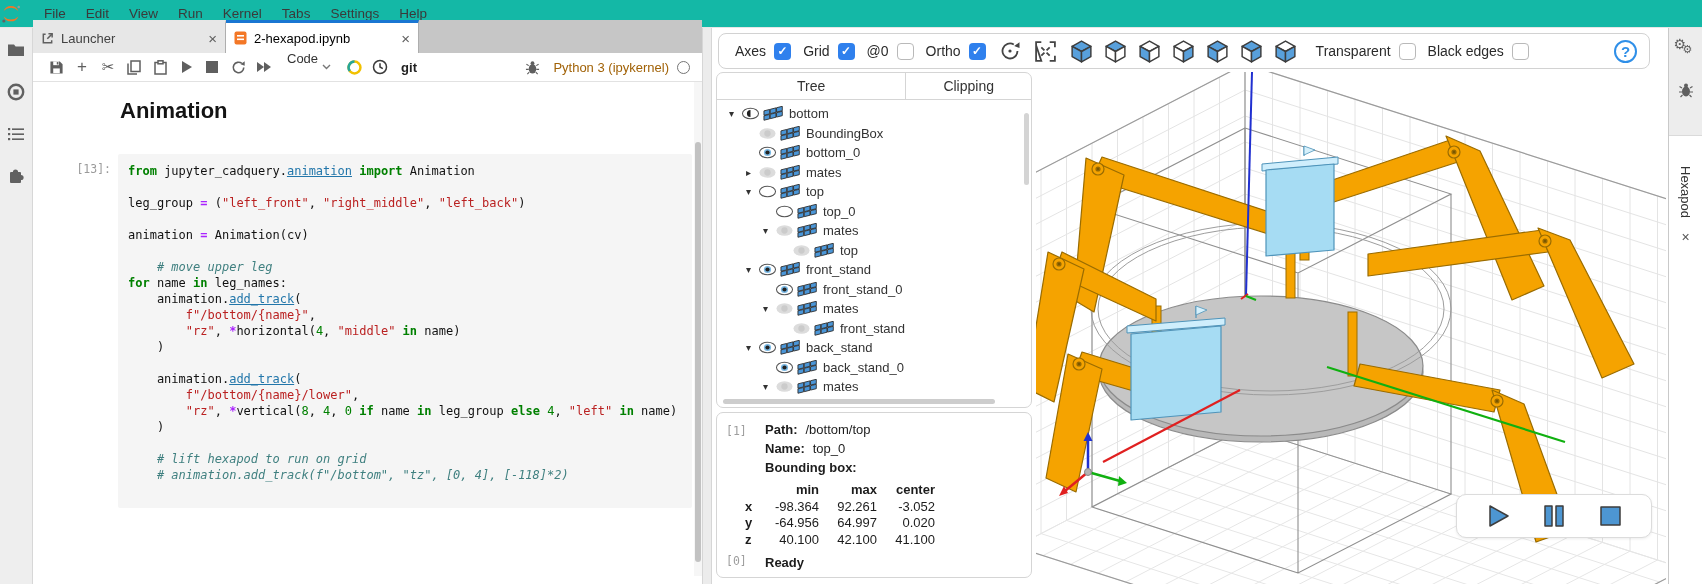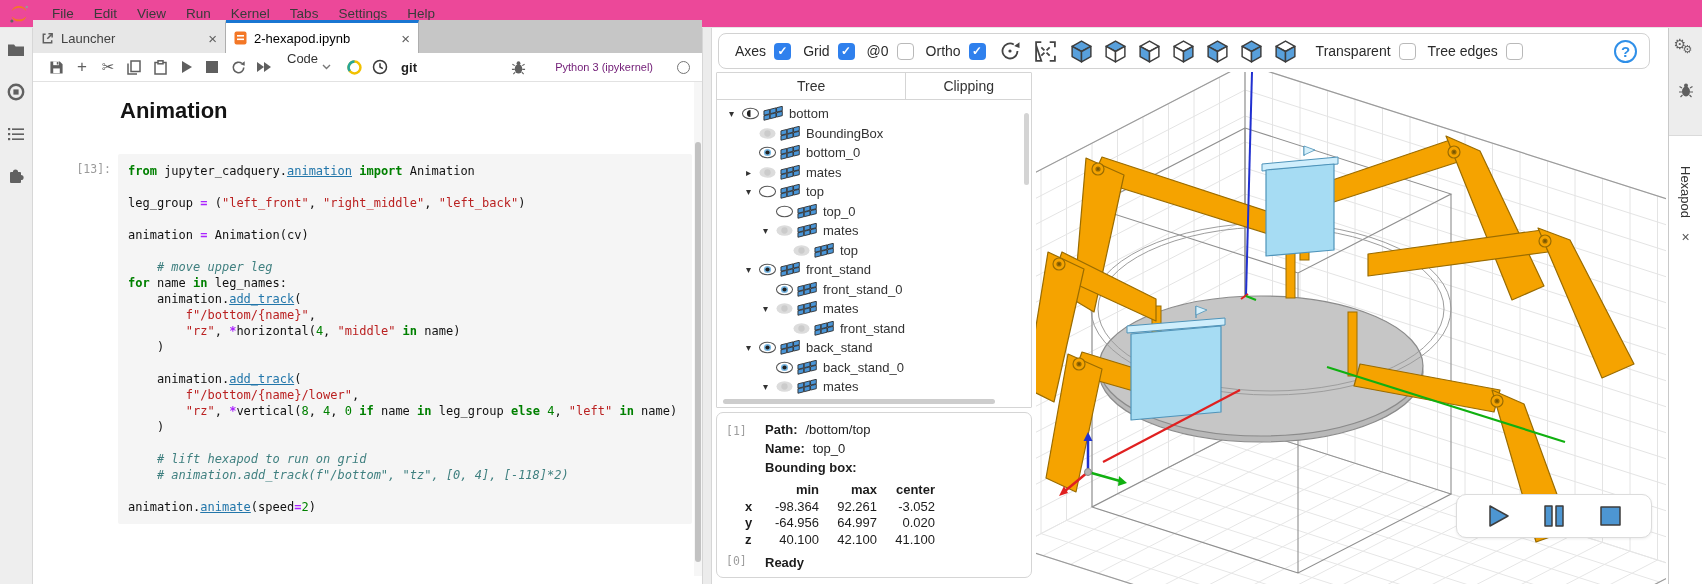--- a/index.html
+++ b/index.html
@@ -6,21 +6,21 @@
     --accent:#1976d2; --check-blue:#2f80ed; --leg:#f5a300; --leg-edge:#9a6c00;
     --plate:#c3c3c3; --stand:#a6dcf3; --stand-edge:#4f94ba;
     --ax-x:#e02020; --ax-y:#10b010; --ax-z:#2030d0; --media:#4d96d2;
   }
   *{box-sizing:border-box}
   html,body{margin:0;padding:0}
   body{width:1702px;height:584px;font-family:"Liberation Sans",sans-serif;background:#fff;overflow:hidden}
   #app{position:relative;width:1702px;height:584px;background:#fff}
 
   
-  #menubar{position:absolute;left:0;top:0;width:1702px;height:28px;display:flex;align-items:center;border-bottom:1px solid #e6e6e6;background:#ec4899;padding-left:8px}
+  #menubar{position:absolute;left:0;top:0;width:1702px;height:28px;display:flex;align-items:center;border-bottom:1px solid #e6e6e6;background:#14b8a6;}
   #logo{width:22px;height:22px;margin-right:12px}
   #menu-items{display:flex;align-items:center;height:28px}
   .menu-item{font-size:13.5px;color:#3a3a3a;padding:0 10px;line-height:28px;cursor:default}
 
   
   #sidebar{position:absolute;left:0;top:28px;width:33px;height:556px;background:#eeeeee;border-right:1px solid #d7d7d7;display:flex;flex-direction:column;align-items:center;padding-top:14px;gap:26px}
   #sidebar svg{display:block}
 
   
   #nbpanel{position:absolute;left:33px;top:20px;width:669px;height:488px;background:#fff}
@@ -28,21 +28,21 @@
   .tab{width:193px;display:flex;align-items:center;padding:0 8px;font-size:13px;color:#424242;background:#e7e7e7;border-right:1px solid #aeaeae;border-top:3px solid transparent}
   .tab.active{background:#fff;border-top:3px solid var(--accent);color:#000}
   .tab .ticon{margin-right:7px;flex:none}
   .tab .x{margin-left:auto;color:#5f5f5f;font-size:15px;line-height:1}
   #nbtoolbar{height:29px;border-bottom:1px solid #e2e2e2;display:flex;align-items:center;padding:0 10px;background:#fff}
   .tbi{width:26px;height:24px;display:flex;align-items:center;justify-content:center;color:#5f5f5f;font-size:13px}
   .celltype{font-size:13px;color:#333;margin:0 4px 18px 10px}
   .chev{margin-right:10px;display:flex;align-items:center}
   .gitlbl{font-size:13px;font-weight:bold;color:#222;margin-left:8px}
   .tbspacer{flex:1}
-  .kernel{font-size:11px;color:#701a75;margin:0 24px}
+  .kernel{font-size:13px;color:#a16207;margin:0 8px}
   .kstat{width:13px;height:13px;border:1.5px solid #757575;border-radius:50%;margin-right:2px}
 
   #nbcontent{position:relative;height:494px;background:#fff;overflow:hidden}
   #nbheading{position:absolute;left:87px;top:16px;margin:0;font-size:22px;font-weight:bold;color:#141414}
   .prompt{position:absolute;left:0;top:80px;width:78px;text-align:right;font-family:"DejaVu Sans Mono",monospace;font-size:11.5px;color:#9a9a9a}
   .cell{position:absolute;left:85px;top:72px;width:574px;background:#f5f5f5;border-radius:2px;padding:9px 4px 9px 10px}
   .cl{font-family:"DejaVu Sans Mono",monospace;font-size:12px;line-height:16px;white-space:pre;color:#111}
   .tk-k{color:#008000;font-weight:bold}
   .tk-s{color:#ba2121}
   .tk-c{color:#408080;font-style:italic}
@@ -61,21 +61,21 @@
   .cblabel{font-size:14px;color:#2b2b2b;margin-left:4px}
   .cb{width:17px;height:17px;border-radius:4px;display:flex;align-items:center;justify-content:center;font-size:12px;font-weight:bold;color:#fff;flex:none}
   .cb.on{background:var(--check-blue)}
   .cb.off{background:#fff;border:1.5px solid #b9b9b9;color:transparent}
   .ticonbtn{display:flex;align-items:center;margin-left:4px}
   #cubes{display:flex;align-items:center;gap:9px;margin-left:4px}
   .cubeic{width:25px;height:25px}
   .helpbtn{margin-left:auto;width:23px;height:23px;border:2px solid #2f8fe8;color:#2f8fe8;border-radius:50%;font-weight:bold;font-size:15px;display:flex;align-items:center;justify-content:center}
 
   
-  #treebox{position:absolute;left:4px;top:44px;width:316px;height:336px;border:1px solid #d5d5d5;border-radius:1px;background:#fff;overflow:hidden}
+  #treebox{position:absolute;left:4px;top:44px;width:316px;height:336px;border:1px solid #d5d5d5;border-radius:7px;background:#fff;overflow:hidden}
   #treetabs{height:27px;display:flex;border-bottom:1px solid #d5d5d5}
   .ttab{display:flex;align-items:center;justify-content:center;font-size:14px;color:#333}
   .ttab:first-child{width:60%}
   .ttab:last-child{width:40%;border-left:1px solid #d5d5d5}
   #treelist{padding-top:4px}
   .trow{height:19.5px;display:flex;align-items:center;font-size:13px;color:#333}
   .twisty{width:13px;text-align:center;color:#333;font-size:10px;flex:none}
   .eyewrap{display:flex;align-items:center;margin:0 3px;flex:none}
   .eye{width:19px;height:13px}
   .mesh{width:21px;height:15px;margin-right:5px;flex:none}
@@ -282,21 +282,20 @@
             <div class="cl"><span class="">    )</span></div>
             <div class="cl">&nbsp;</div>
             <div class="cl"><span class="">    animation.</span><span class="tk-f">add_track</span><span class="">(</span></div>
             <div class="cl"><span class="">        </span><span class="tk-s">f"/bottom/{name}/lower"</span><span class="">,</span></div>
             <div class="cl"><span class="">        </span><span class="tk-s">"rz"</span><span class="">, </span><span class="tk-o">*</span><span class="">vertical(</span><span class="tk-n">8</span><span class="">, </span><span class="tk-n">4</span><span class="">, </span><span class="tk-n">0</span><span class=""> </span><span class="tk-k">if</span><span class=""> name </span><span class="tk-k">in</span><span class=""> leg_group </span><span class="tk-k">else</span><span class=""> </span><span class="tk-n">4</span><span class="">, </span><span class="tk-s">"left"</span><span class=""> </span><span class="tk-k">in</span><span class=""> name)</span></div>
             <div class="cl"><span class="">    )</span></div>
             <div class="cl">&nbsp;</div>
             <div class="cl"><span class="">    </span><span class="tk-c"># lift hexapod to run on grid</span></div>
             <div class="cl"><span class="">    </span><span class="tk-c"># animation.add_track(f"/bottom", "tz", [0, 4], [-118]*2)</span></div>
             <div class="cl">&nbsp;</div>
-            <div class="cl"><span class="">animation.</span><span class="tk-f">animate</span><span class="">(speed</span><span class="tk-o">=</span><span class="tk-n">2</span><span class="">)</span></div>
           </div>
       </div>
       <div id="nbscroll">
           <div class="thumb"></div>
         </div>
     </div>
   </div>
 
   <div id="divider"></div>
 
@@ -359,21 +358,21 @@
           </svg>
           <svg class="cubeic" viewBox="0 0 24 24">
             <polygon points="12,2 21,7 12,12 3,7" fill="#ffffff" stroke="#3d3d3d" stroke-width="1.4" stroke-linejoin="round"></polygon>
             <polygon points="3,7 12,12 12,22 3,17" fill="#58a0dc" stroke="#3d3d3d" stroke-width="1.4" stroke-linejoin="round"></polygon>
             <polygon points="12,12 21,7 21,17 12,22" fill="#58a0dc" stroke="#3d3d3d" stroke-width="1.4" stroke-linejoin="round"></polygon>
           </svg>
         </span>
       <span id="checksR" style="display:flex;align-items:center;gap:8px;margin-left:6px">
           <span class="cblabel">Transparent</span>
           <span class="cb off"></span>
-          <span class="cblabel">Tree edges</span>
+          <span class="cblabel">Black edges</span>
           <span class="cb off"></span>
         </span>
       <span class="helpbtn">?</span>
     </div>
 
     <div id="treebox">
       <div id="treetabs">
         <span class="ttab active">Tree</span>
         <span class="ttab">Clipping</span>
       </div>

